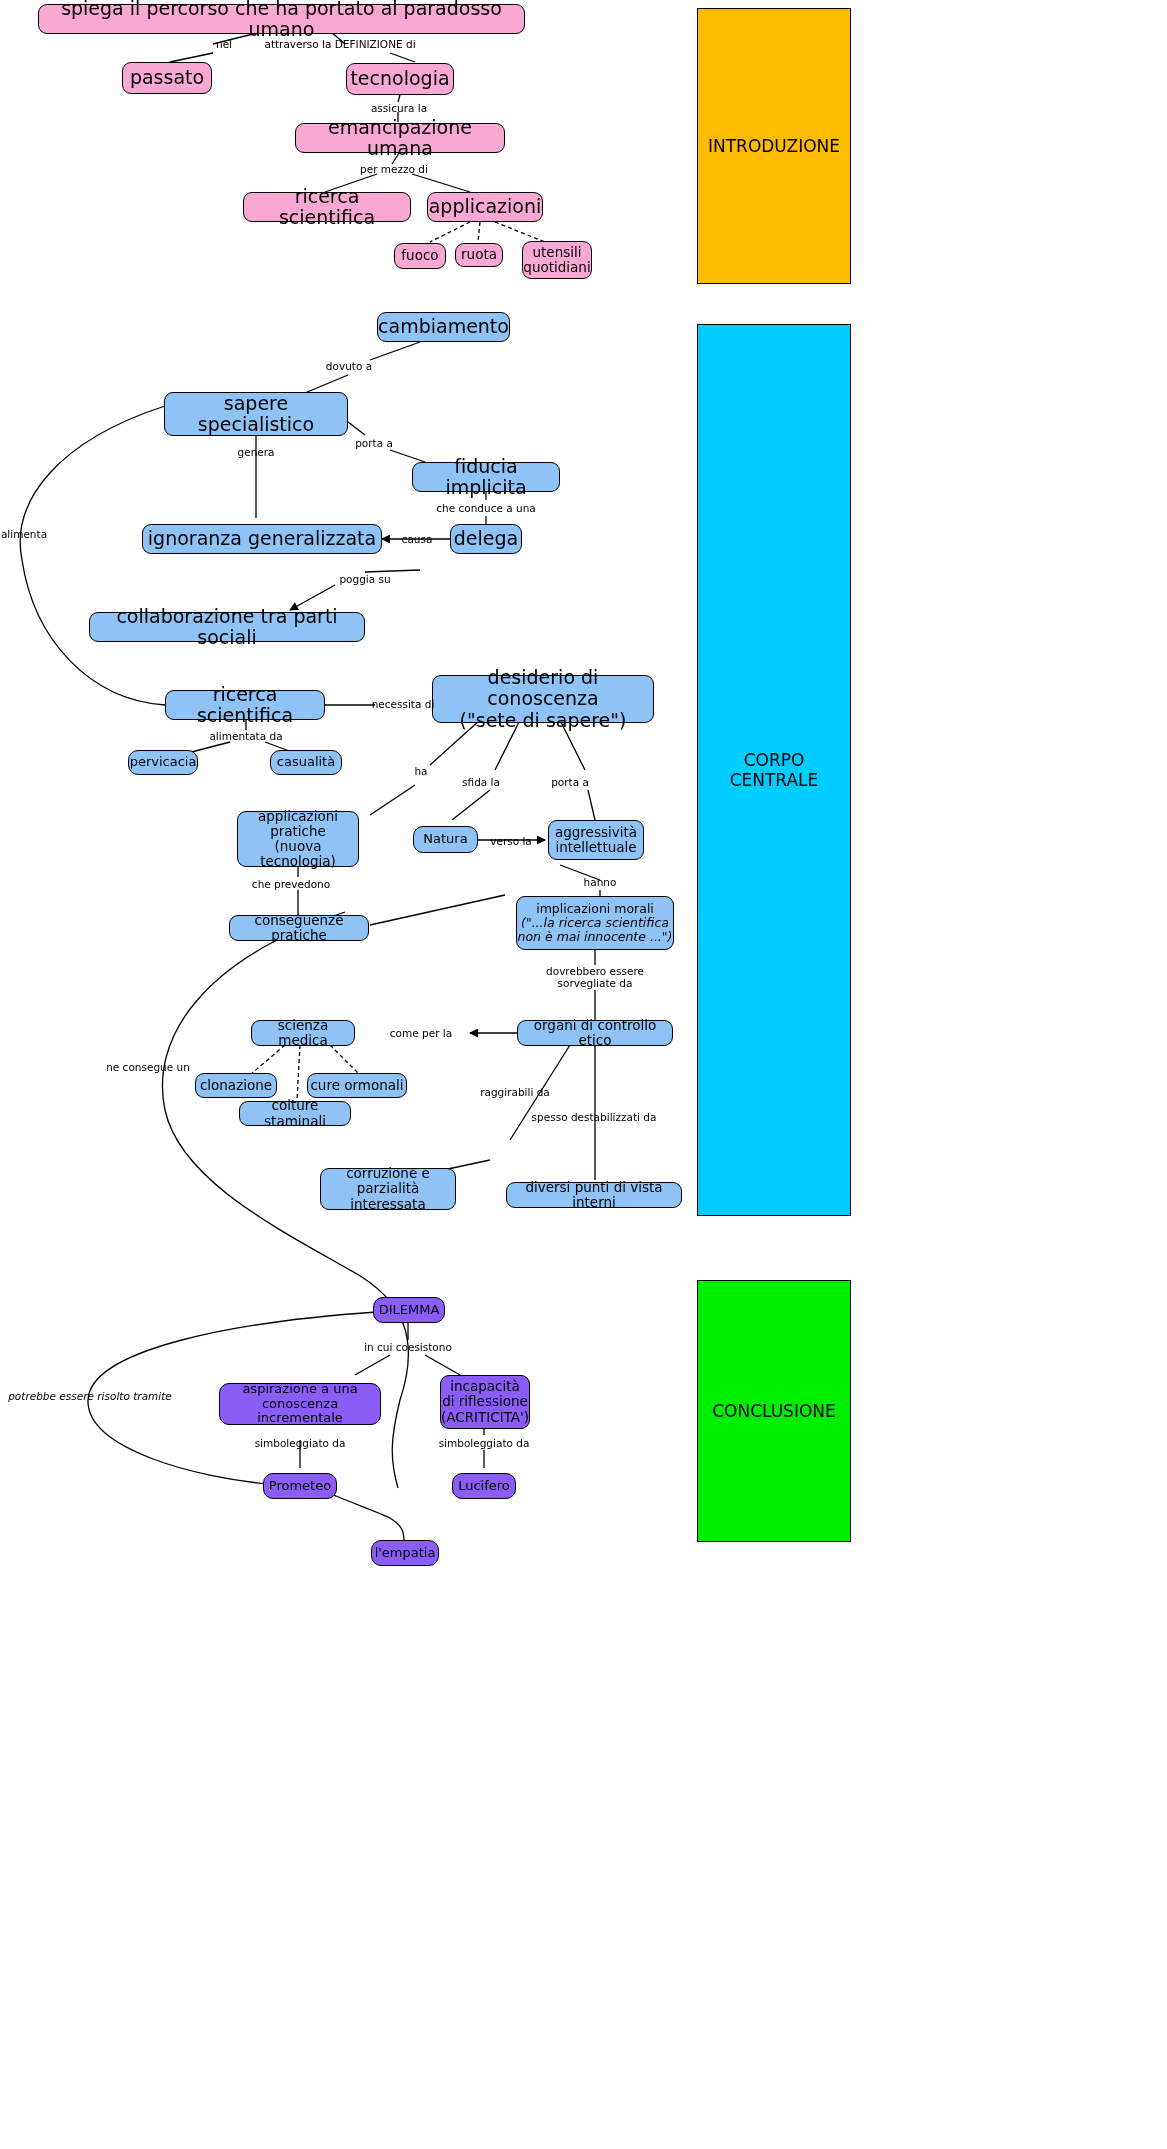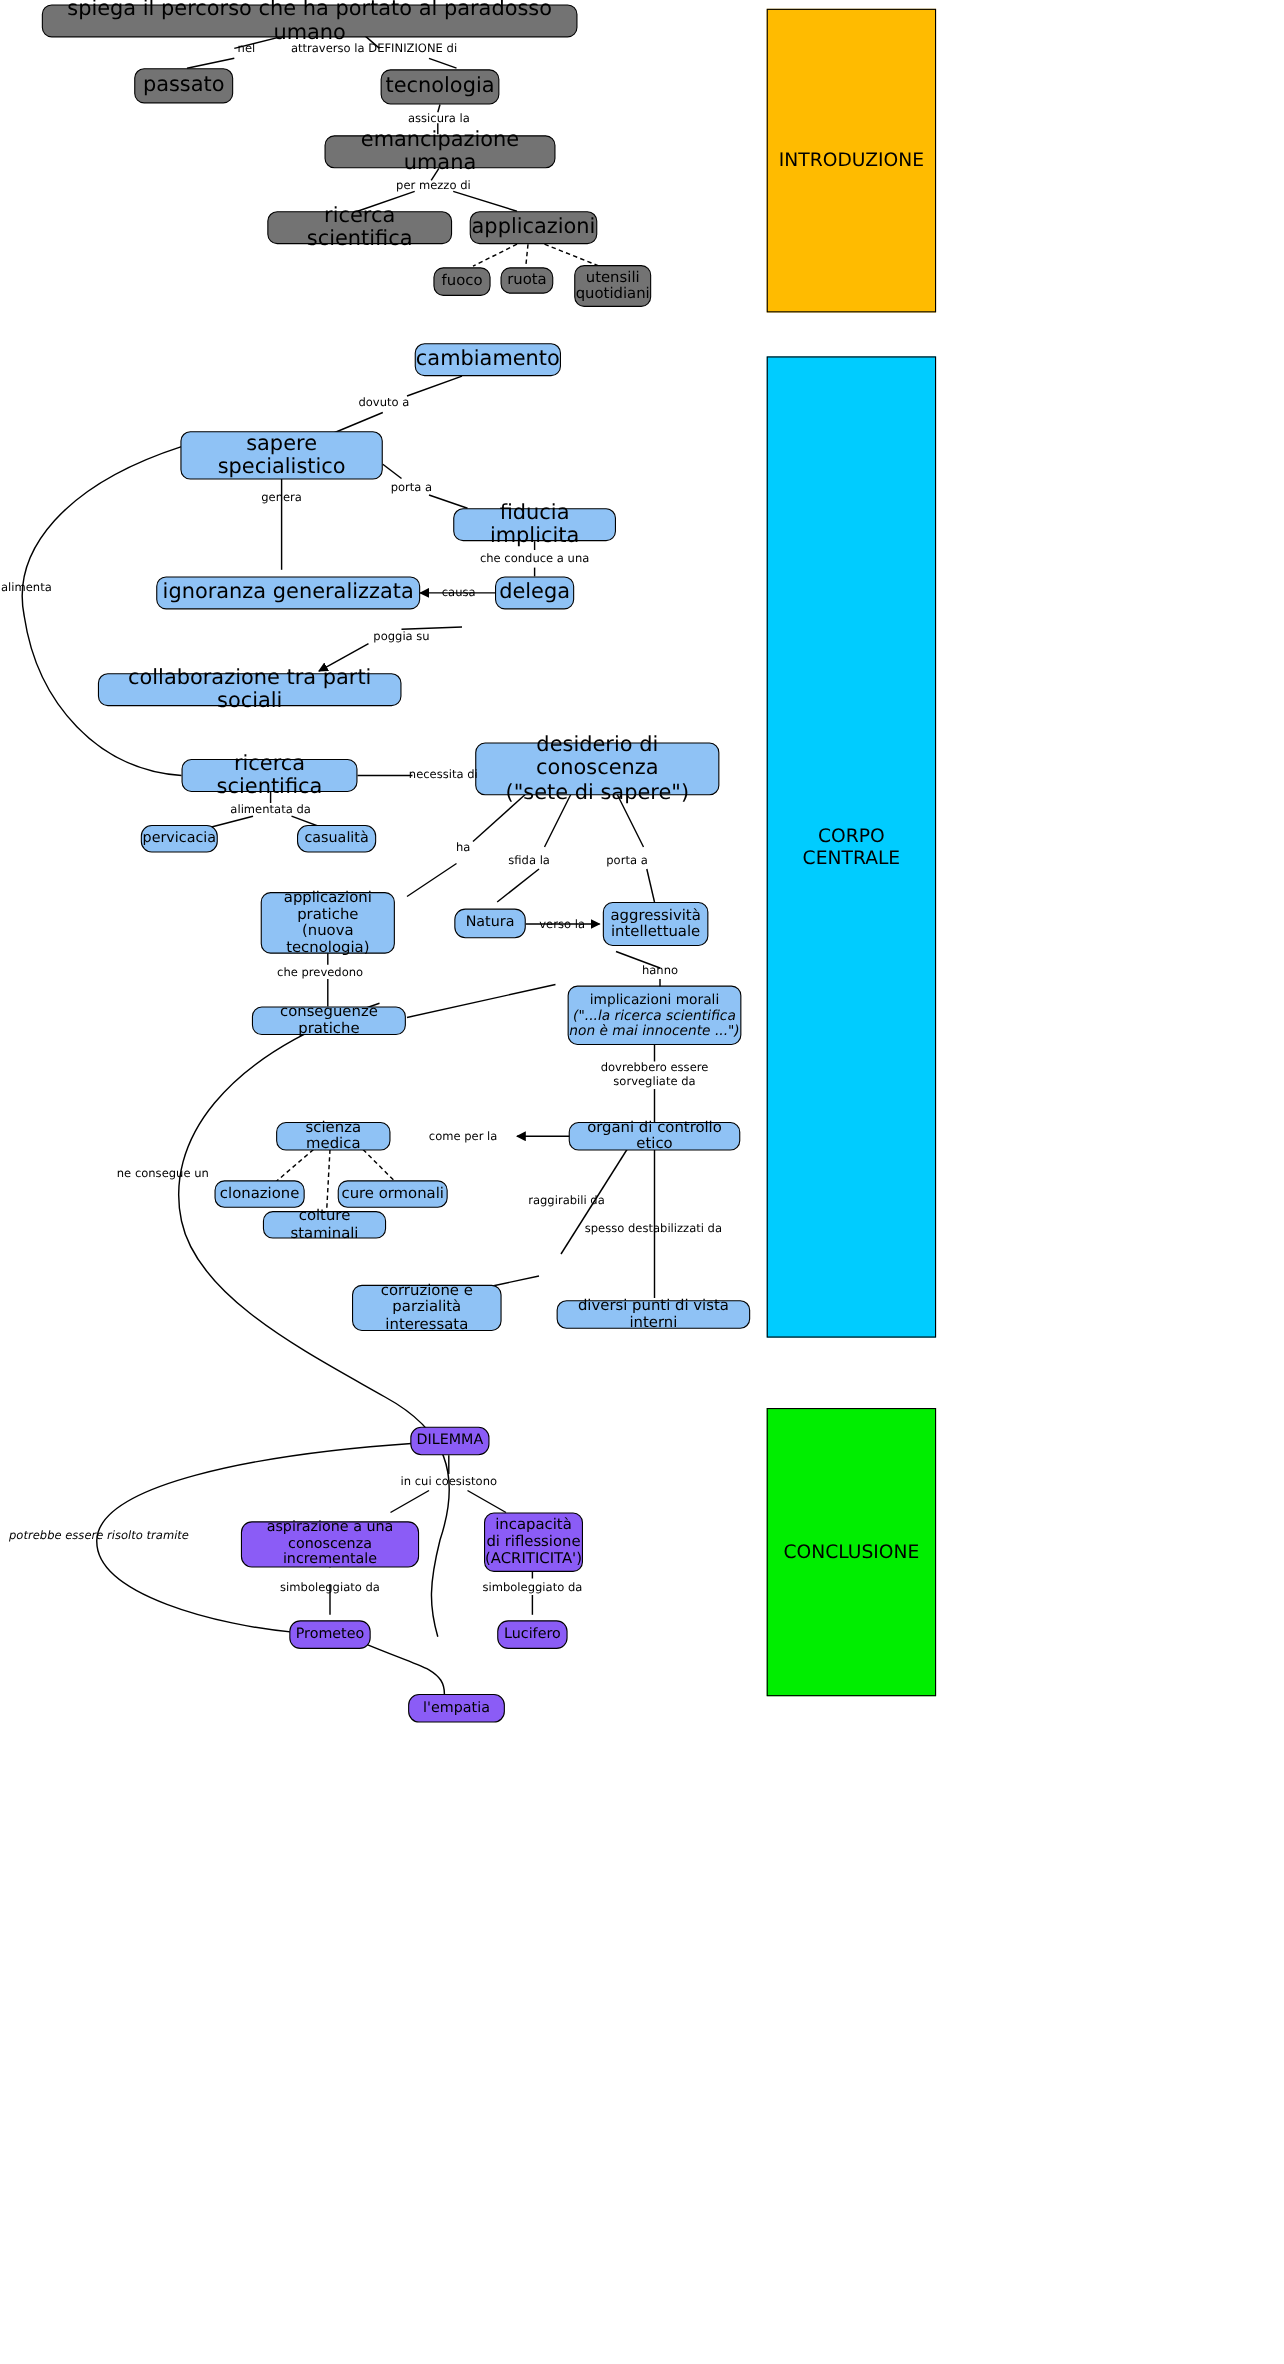--- a/index.html
+++ b/index.html
@@ -2,21 +2,21 @@
 <html><head>
 <meta charset="utf-8">
 <style>
   html,body{margin:0;padding:0;background:#ffffff;}
   body{font-family:"DejaVu Sans","Liberation Sans",sans-serif;}
   #stage{position:relative;width:1167px;height:2149px;background:#fff;overflow:hidden;}
   svg#edges{position:absolute;left:0;top:0;width:1167px;height:2149px;pointer-events:none;}
   .node{position:absolute;box-sizing:border-box;border:1.4px solid #000;border-radius:9px;
         display:flex;align-items:center;justify-content:center;text-align:center;
         line-height:1.12;white-space:pre-line;color:#000;}
-  .n-yellow{background:#737373;align-items:center;}
+  .n-yellow{background:#f9a8d4;align-items:center;}
   .n-blue{background:#8fc2f5;}
   .n-green{background:#8b5cf6;}
   .big{font-size:19px;}
   .med{font-size:13px;border-radius:10px;}
   .sm{font-size:13.5px;}
   .xsm{font-size:12.5px;}
   .lbl{position:absolute;font-size:10.5px;color:#000;white-space:pre;
        text-align:center;transform:translate(-50%,-50%);background:transparent;}
   .band{position:absolute;border:1.2px solid #000;display:flex;align-items:center;
         justify-content:center;text-align:center;font-size:17px;color:#000;white-space:pre-line;}
@@ -231,21 +231,21 @@
     <span>incapacità
 di riflessione
 (ACRITICITA')</span>
   </div>
   <div class="node n-green med" style="left:263px;top:1473px;width:74px;height:26px;">
     <span>Prometeo</span>
   </div>
   <div class="node n-green med" style="left:452px;top:1473px;width:64px;height:26px;">
     <span>Lucifero</span>
   </div>
-  <div class="node n-green med" style="left:371px;top:1540px;width:88px;height:26px;">
+  <div class="node n-green med" style="left:371px;top:1540px;width:68px;height:26px;">
     <span>l'empatia</span>
   </div>
 
   <div class="lbl" style="left:224px;top:44px;">nel</div>
   <div class="lbl" style="left:340px;top:44px;">attraverso la DEFINIZIONE di</div>
   <div class="lbl" style="left:399px;top:108px;">assicura la</div>
   <div class="lbl" style="left:394px;top:169px;">per mezzo di</div>
 
   <div class="lbl" style="left:349px;top:366px;">dovuto a</div>
   <div class="lbl" style="left:256px;top:452px;">genera</div>

